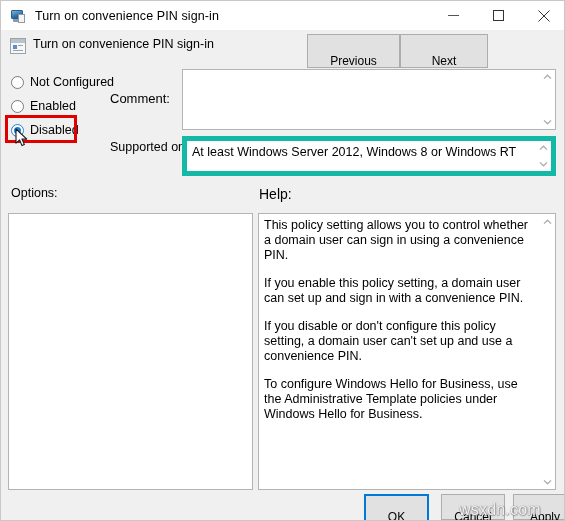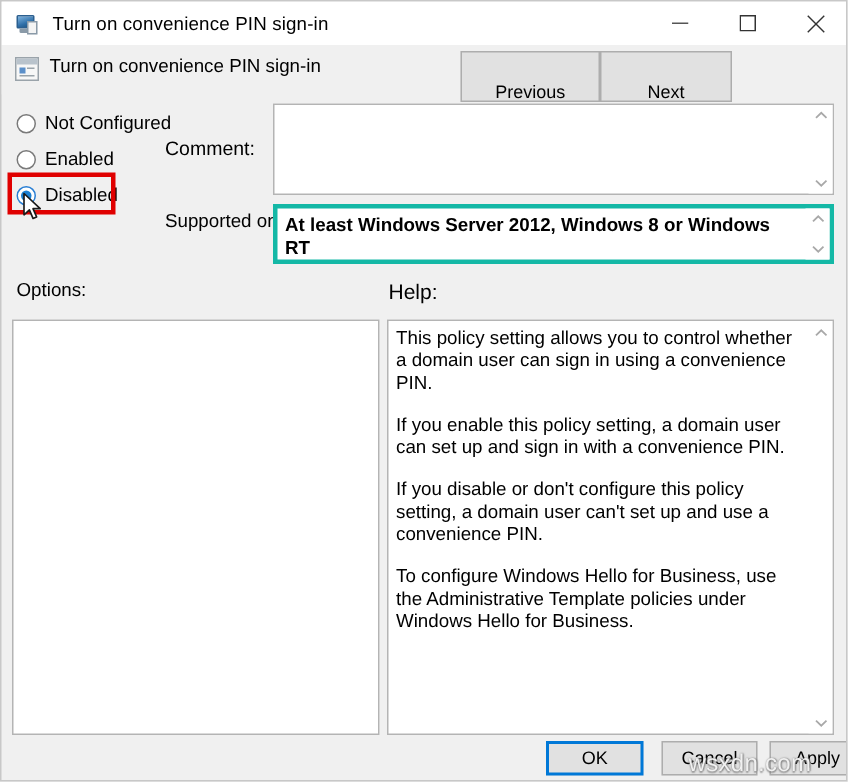--- a/index.html
+++ b/index.html
@@ -228,23 +228,22 @@
   #supported-label {
     position: absolute;
     left: 109px; top: 139px;
     font-size: 12.5px;
   }
   #supported-box {
     position: absolute;
     left: 181px; top: 135px;
     width: 374px; height: 40px;
     background: #fff;
-    border: 3px solid #14b8a6;
-    box-sizing: border-box;
-    font-weight: bold;
+    border: 5px solid #14b8a6;
+    box-sizing: border-box;
   }
   #supported-text {
     position: absolute;
     left: 5px; top: 4px;
     right: 20px;
     font-size: 12.5px;
     line-height: 15px;
   }
 
   
@@ -331,21 +330,21 @@
   .footer-btn {
     position: absolute;
     top: 493px;
     height: 23px;
     background: #e1e1e1;
     border: 1px solid #adadad;
     box-sizing: border-box;
     font-family: "Liberation Sans", sans-serif;
     font-size: 12px;
     color: #000;
-    padding: 0;
+    padding: 12px;
     line-height: 21px;
     text-align: center;
     cursor: default;
   }
   #ok-button {
     left: 363px; width: 65px;
     border: 2px solid #0078d7;
     background: #e1e1e1;
     line-height: 19px;
   }

